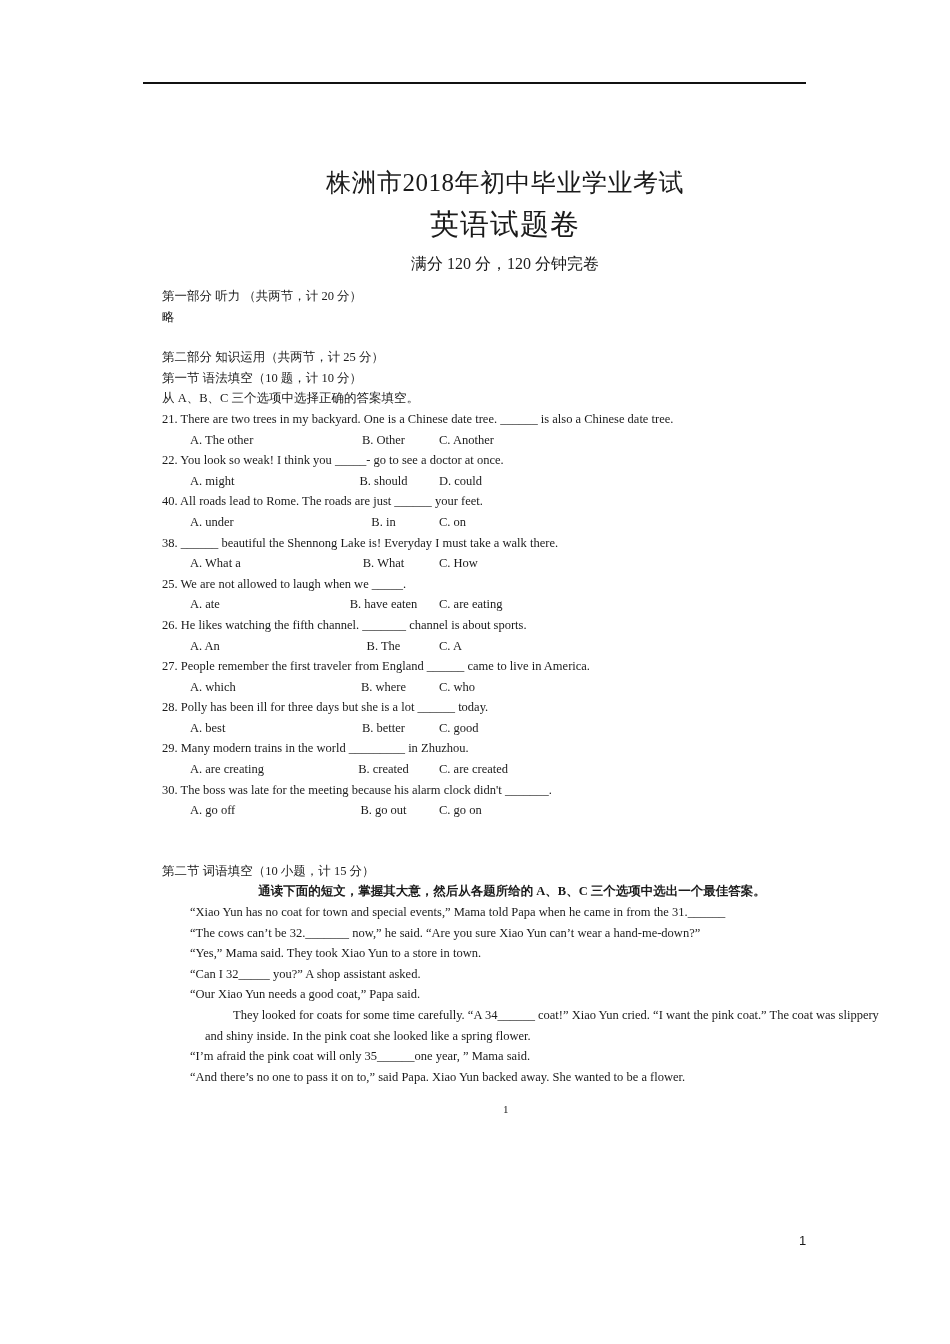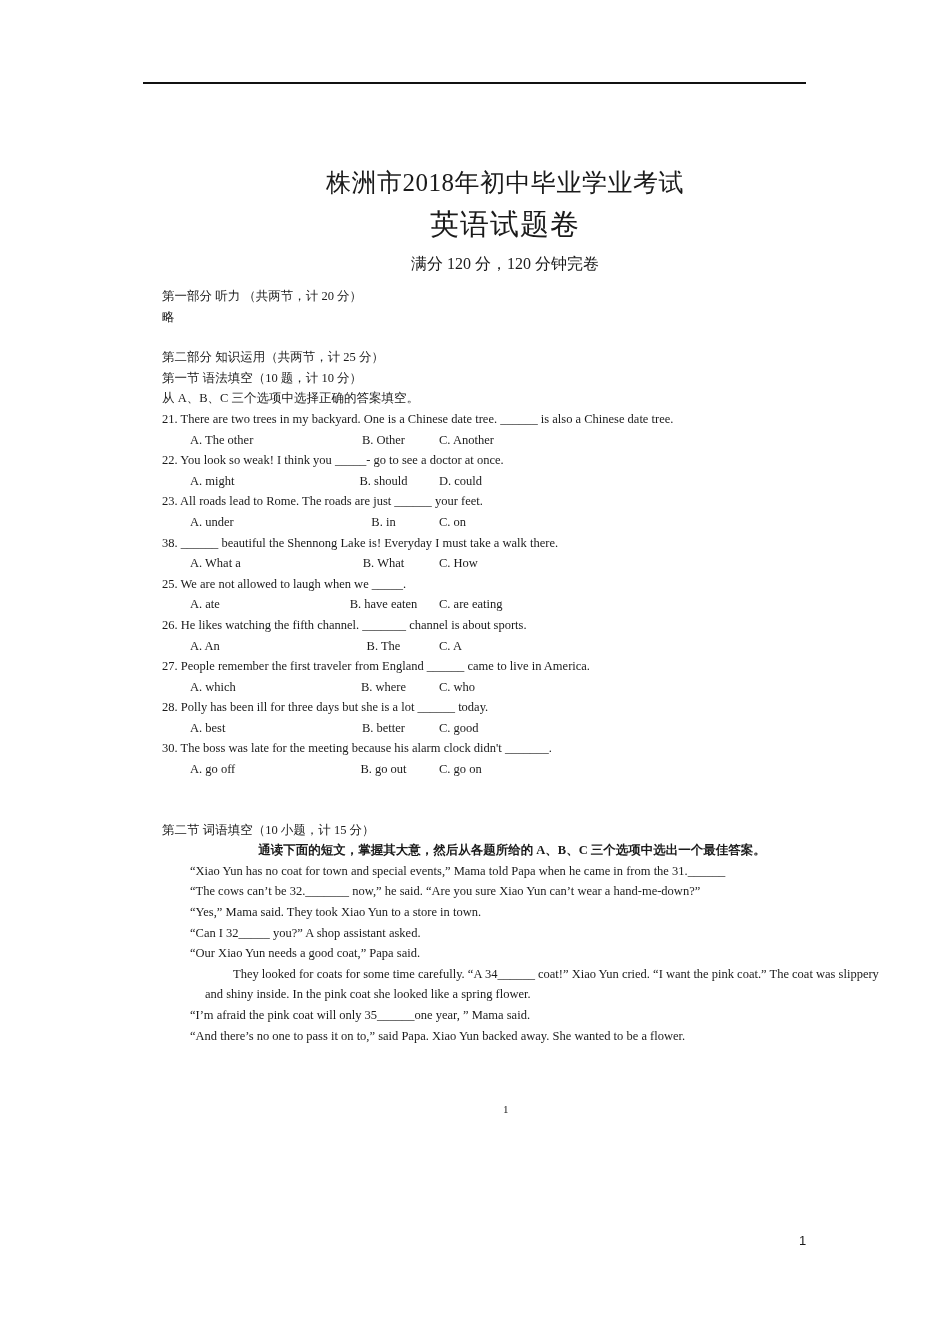--- a/index.html
+++ b/index.html
@@ -44,21 +44,21 @@
       <span class="opt-a">A. The other</span>
       <span class="opt-b">B. Other</span>
       <span>C. Another</span>
     </div>
     <div class="line">22. You look so weak! I think you _____- go to see a doctor at once.</div>
     <div class="line opts">
       <span class="opt-a">A. might</span>
       <span class="opt-b">B. should</span>
       <span>D. could</span>
     </div>
-    <div class="line">23. All roads lead to Rome. The roads are just ______ your feet.</div>
+    <div class="line">40. All roads lead to Rome. The roads are just ______ your feet.</div>
     <div class="line opts">
       <span class="opt-a">A. under</span>
       <span class="opt-b">B. in</span>
       <span>C. on</span>
     </div>
     <div class="line">38. ______ beautiful the Shennong Lake is! Everyday I must take a walk there.</div>
     <div class="line opts">
       <span class="opt-a">A. What a</span>
       <span class="opt-b">B. What</span>
       <span>C. How</span>
@@ -80,20 +80,26 @@
       <span class="opt-a">A. which</span>
       <span class="opt-b">B. where</span>
       <span>C. who</span>
     </div>
     <div class="line">28. Polly has been ill for three days but she is a lot ______ today.</div>
     <div class="line opts">
       <span class="opt-a">A. best</span>
       <span class="opt-b">B. better</span>
       <span>C. good</span>
     </div>
+    <div class="line">29. Many modern trains in the world _________ in Zhuzhou.</div>
+    <div class="line opts">
+      <span class="opt-a">A. are creating</span>
+      <span class="opt-b">B. created</span>
+      <span>C. are created</span>
+    </div>
     <div class="line">30. The boss was late for the meeting because his alarm clock didn't _______.</div>
     <div class="line opts">
       <span class="opt-a">A. go off</span>
       <span class="opt-b">B. go out</span>
       <span>C. go on</span>
     </div>
   </div>
 
   <div class="gap2"></div>
   <div class="line">第二节  词语填空（10 小题，计 15 分）</div>

